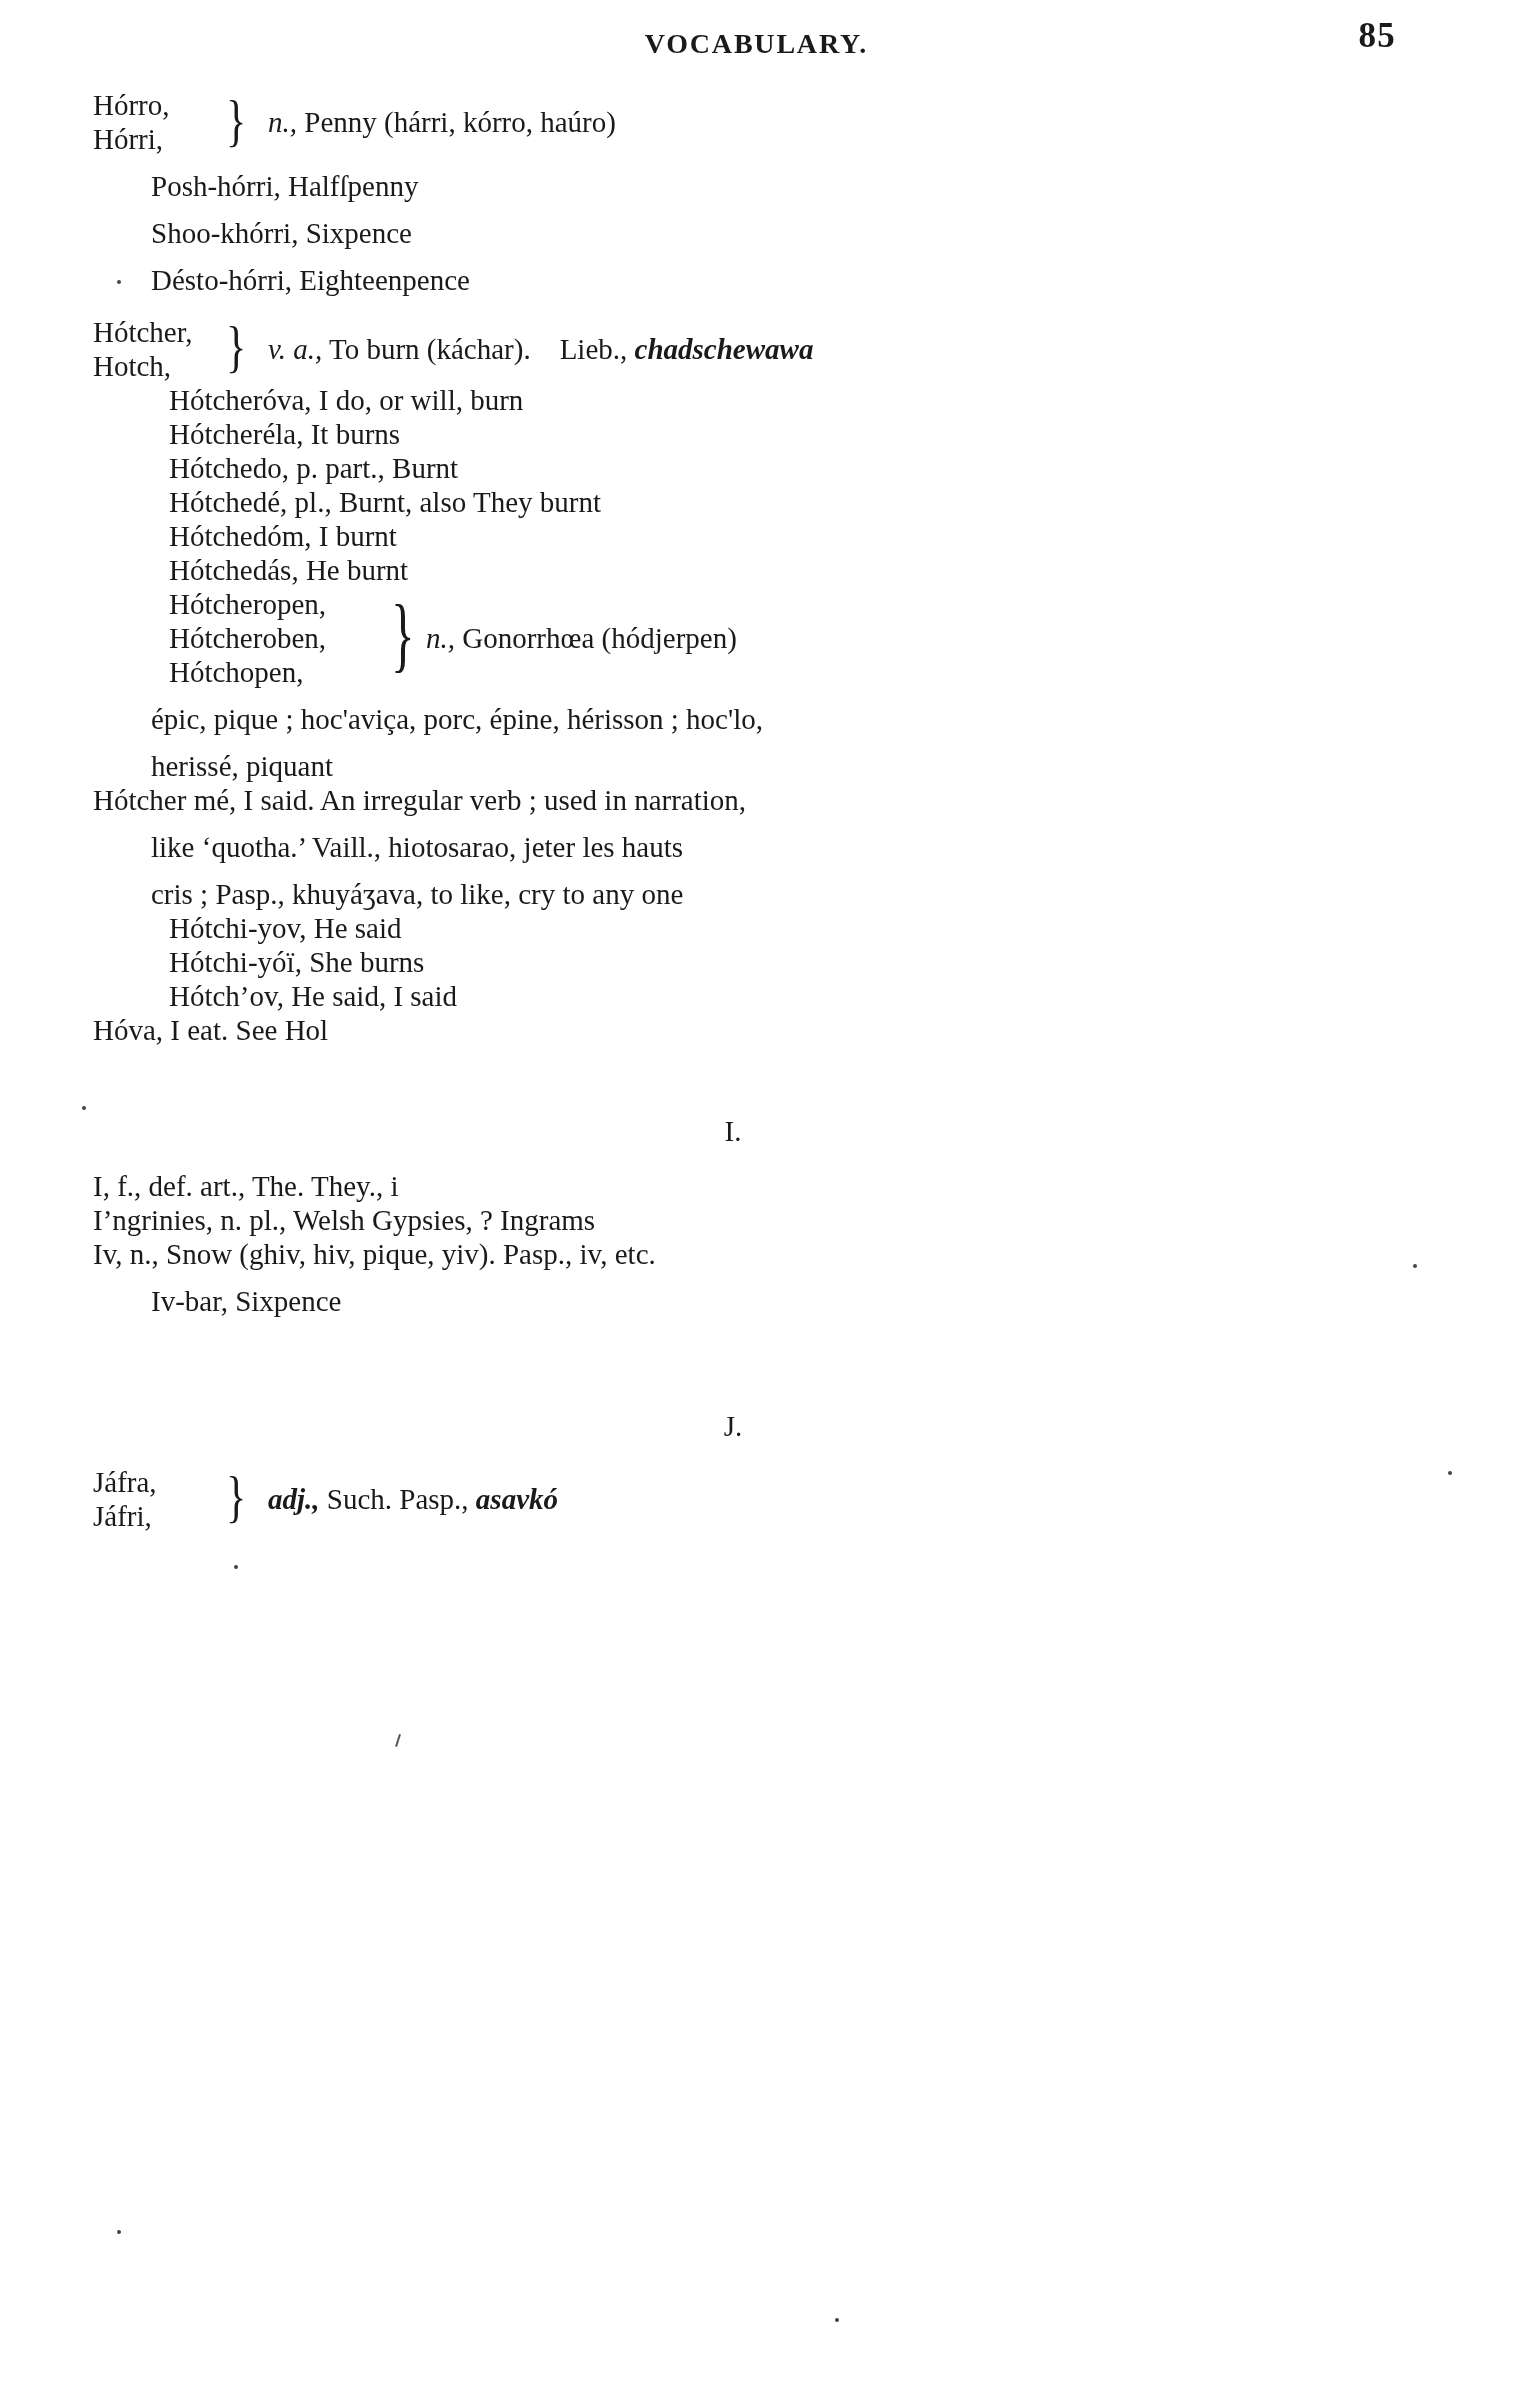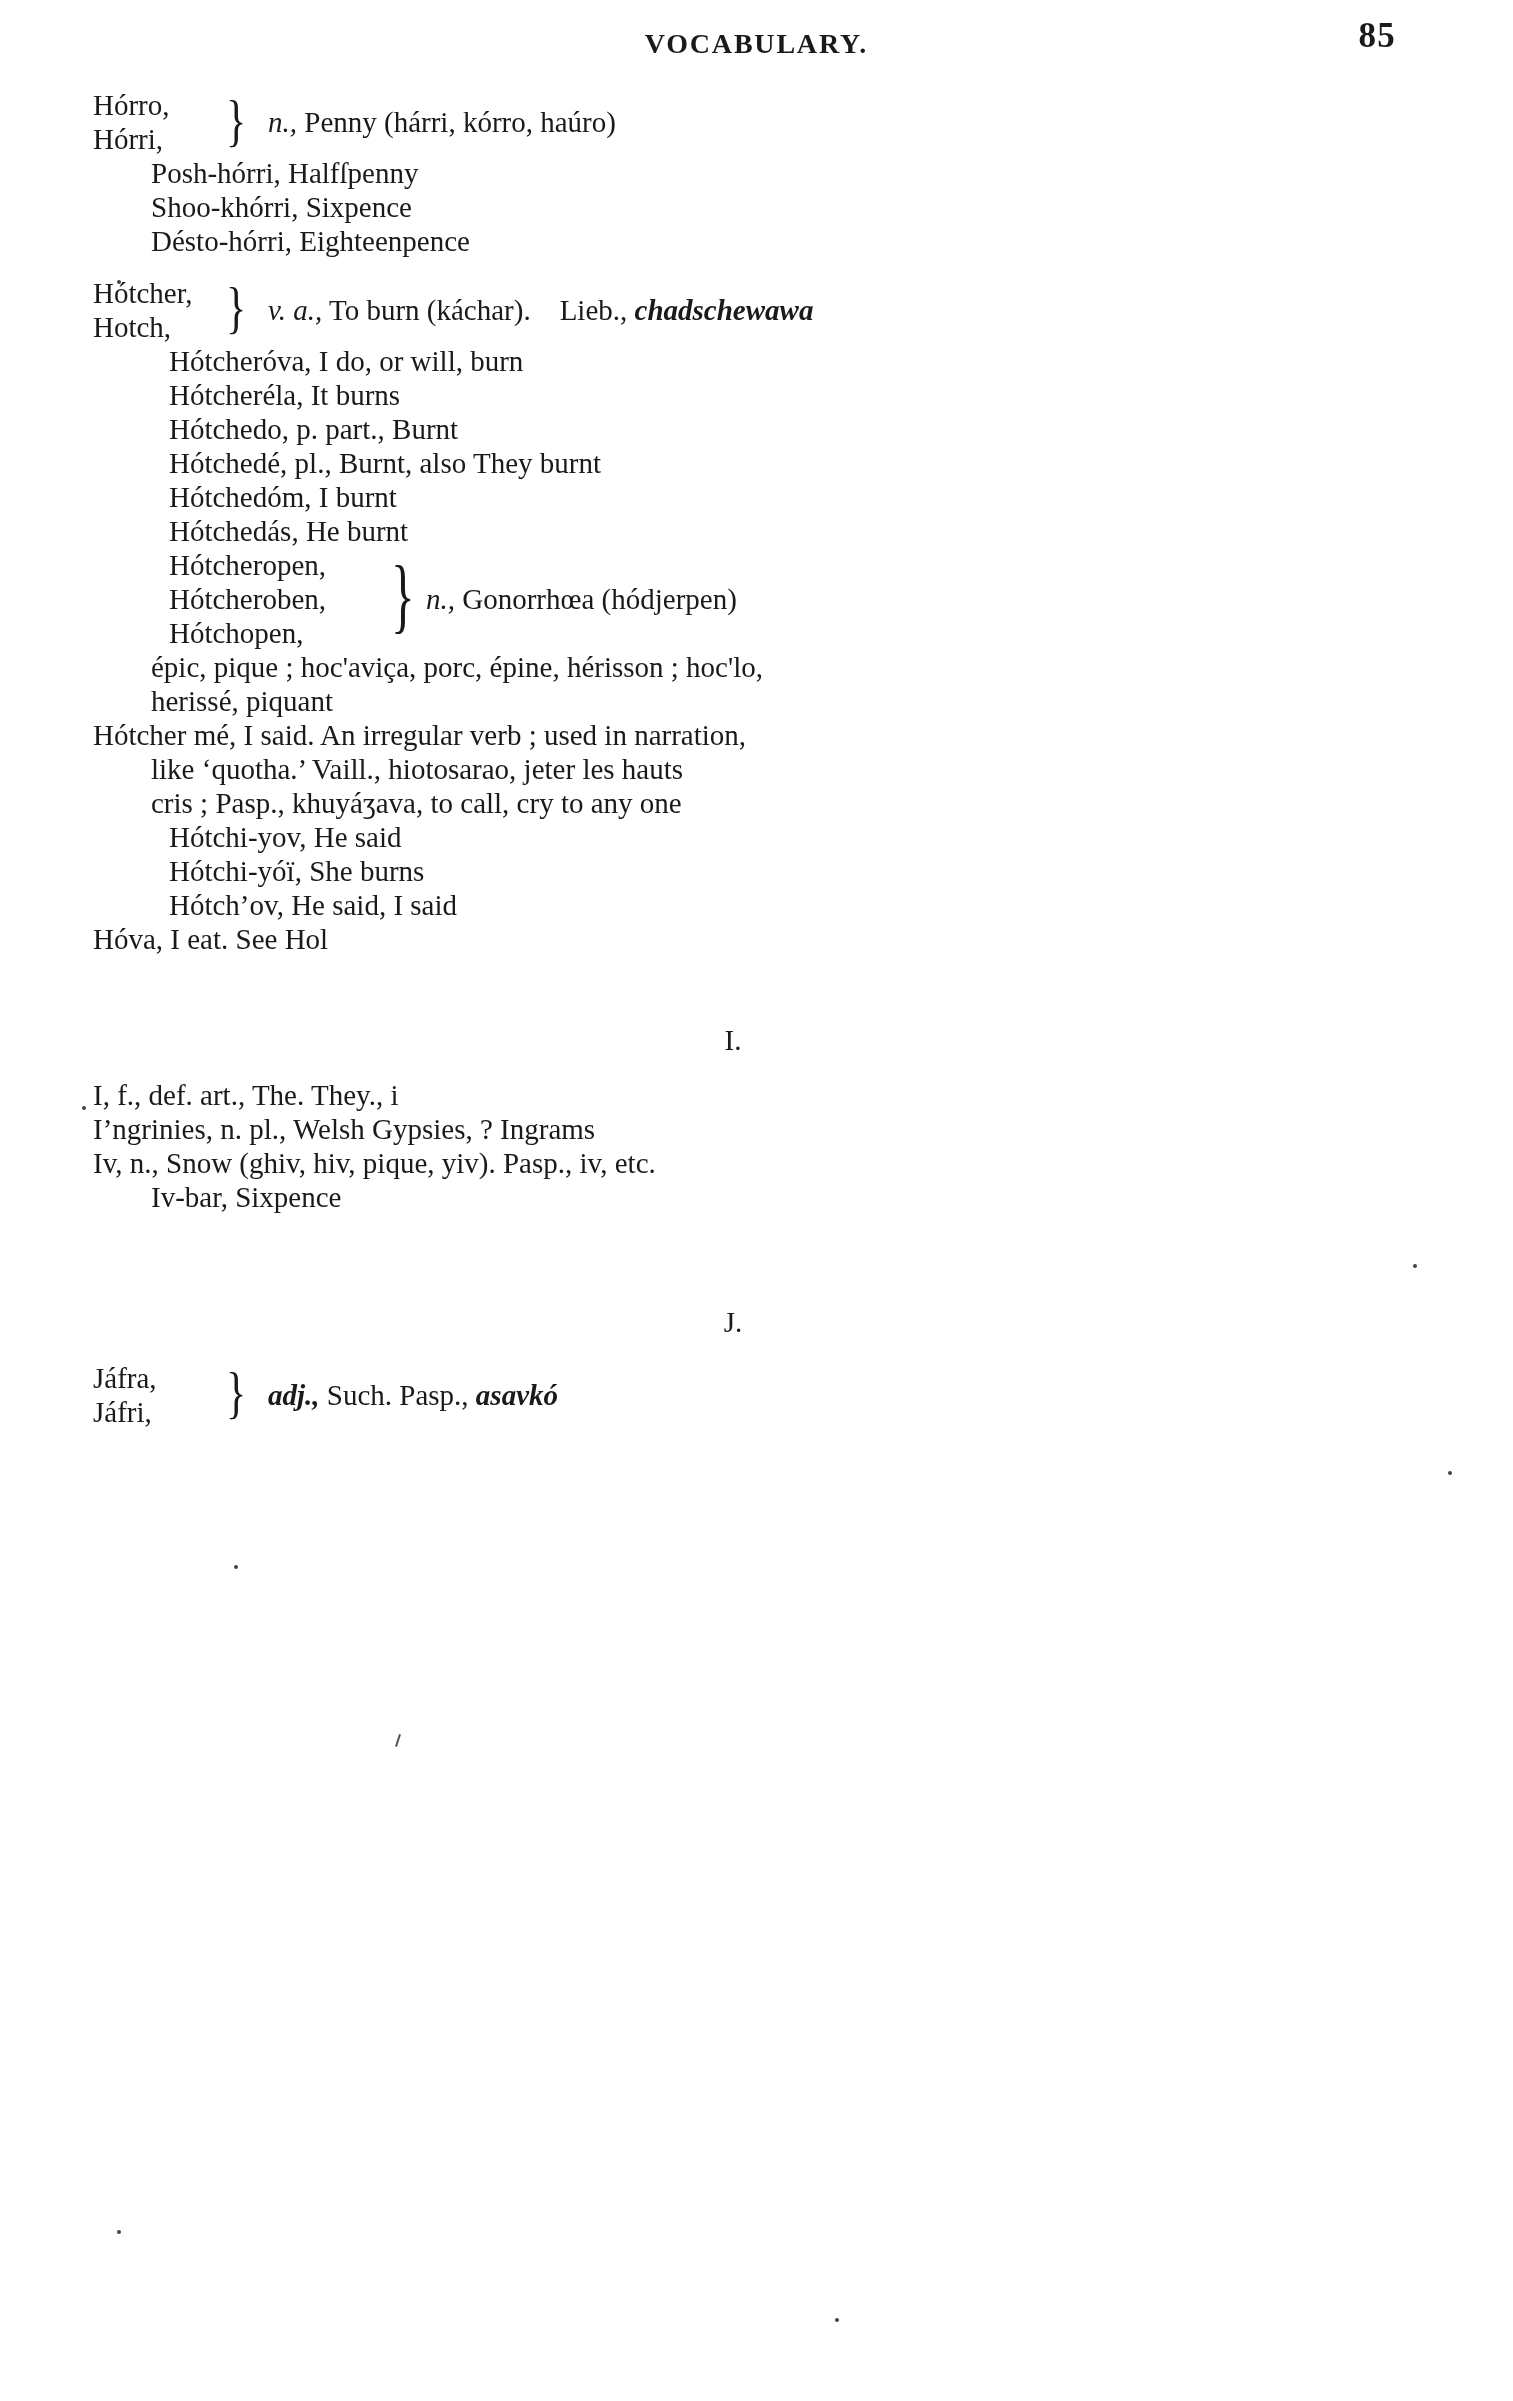--- a/index.html
+++ b/index.html
@@ -60,21 +60,21 @@
     position: relative;
     margin-bottom: 0;
   }
 
   .line {
     white-space: nowrap;
     line-height: 34px;
     height: 34px;
     font-size: 29px;
   }
-  .indent2 { padding-left: 58px; }
+  .indent2 { padding-left: 58px; margin-top: 13px; }
   .indent3 { padding-left: 76px; }
 
   
   .grouped {
     position: relative;
     height: 68px;
     margin: 0;
   }
   .grouped .heads {
     position: absolute;
@@ -239,21 +239,21 @@
     </div>
 
     <div class="entry">
       <div class="line indent2">épic, pique ; hoc'aviça, porc, épine, hérisson ; hoc'lo,</div>
       <div class="line indent2">herissé, piquant</div>
     </div>
 
     <div class="entry">
       <div class="line">Hótcher mé, I said.   An irregular verb ; used in narration,</div>
       <div class="line indent2">like ‘quotha.’   Vaill., hiotosarao, jeter les hauts</div>
-      <div class="line indent2">cris ; Pasp., khuyáʒava, to call, cry to any one</div>
+      <div class="line indent2">cris ; Pasp., khuyáʒava, to like, cry to any one</div>
       <div class="line indent3">Hótchi-yov, He said</div>
       <div class="line indent3">Hótchi-yóï, She burns</div>
       <div class="line indent3">Hótch’ov, He said, I said</div>
     </div>
 
     <div class="line">Hóva, I eat.   See Hol</div>
 
     <div class="spacer-md"></div>
 
     <div class="section-letter">I.</div>

